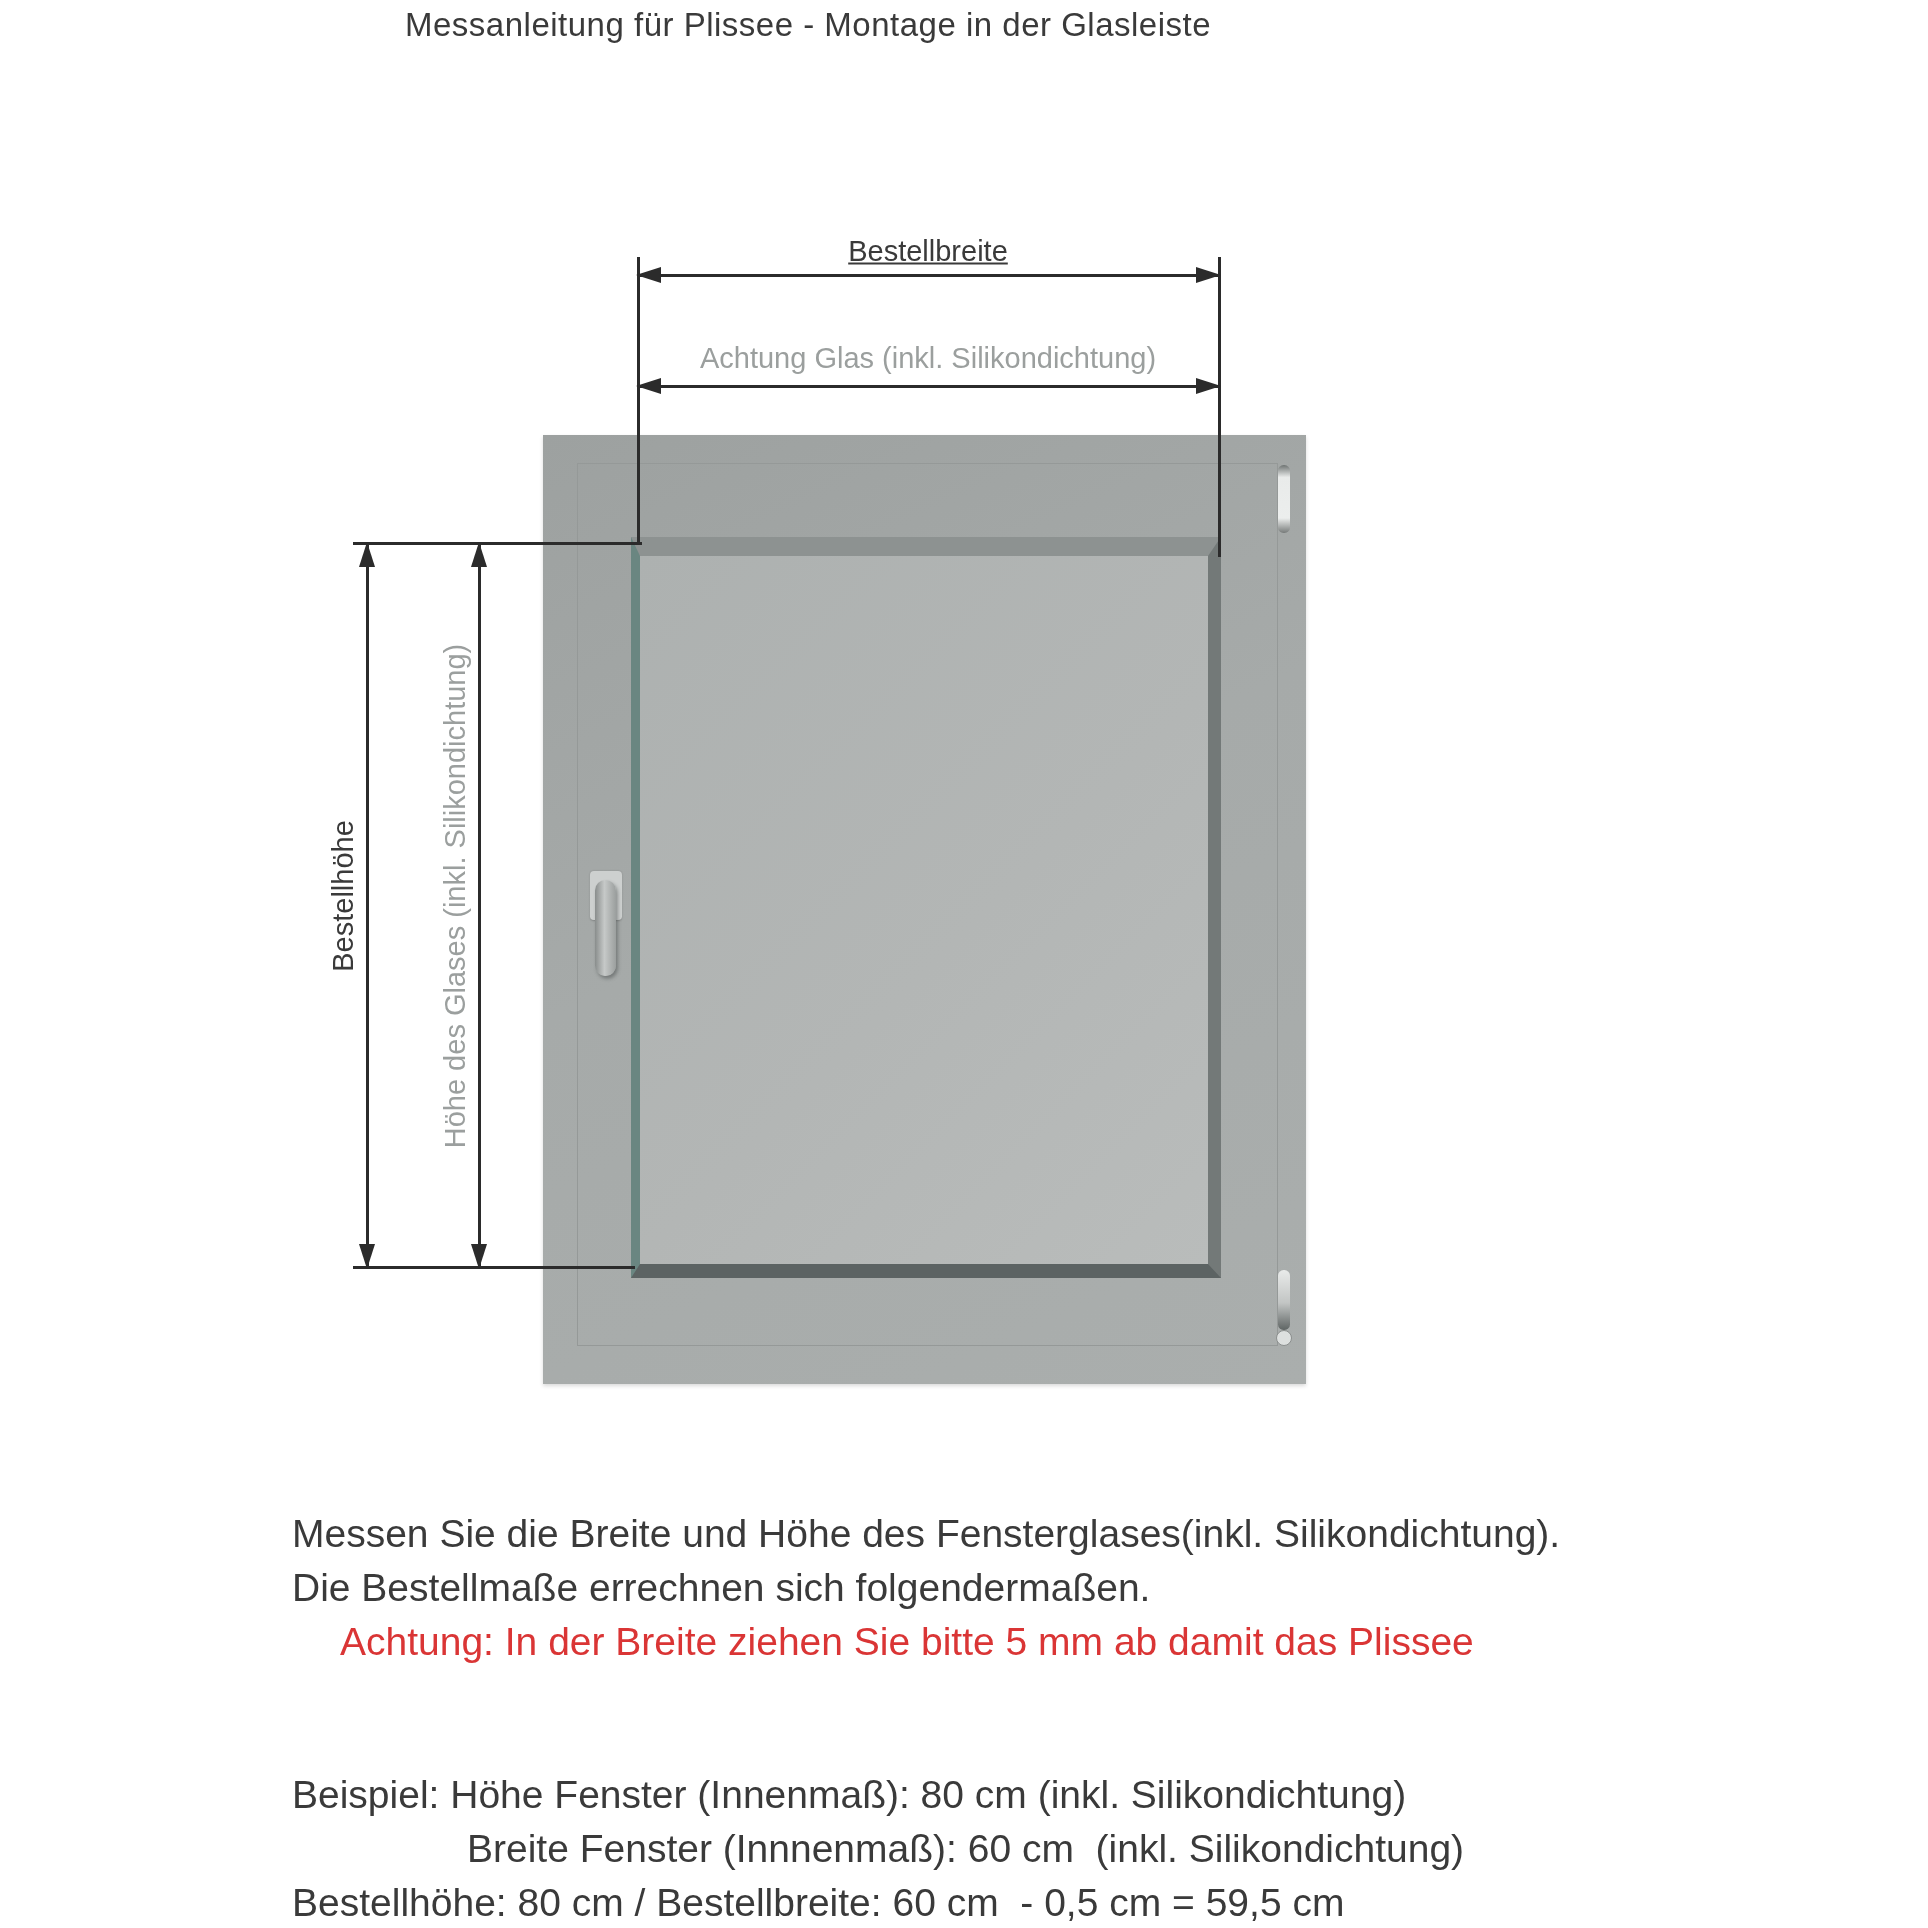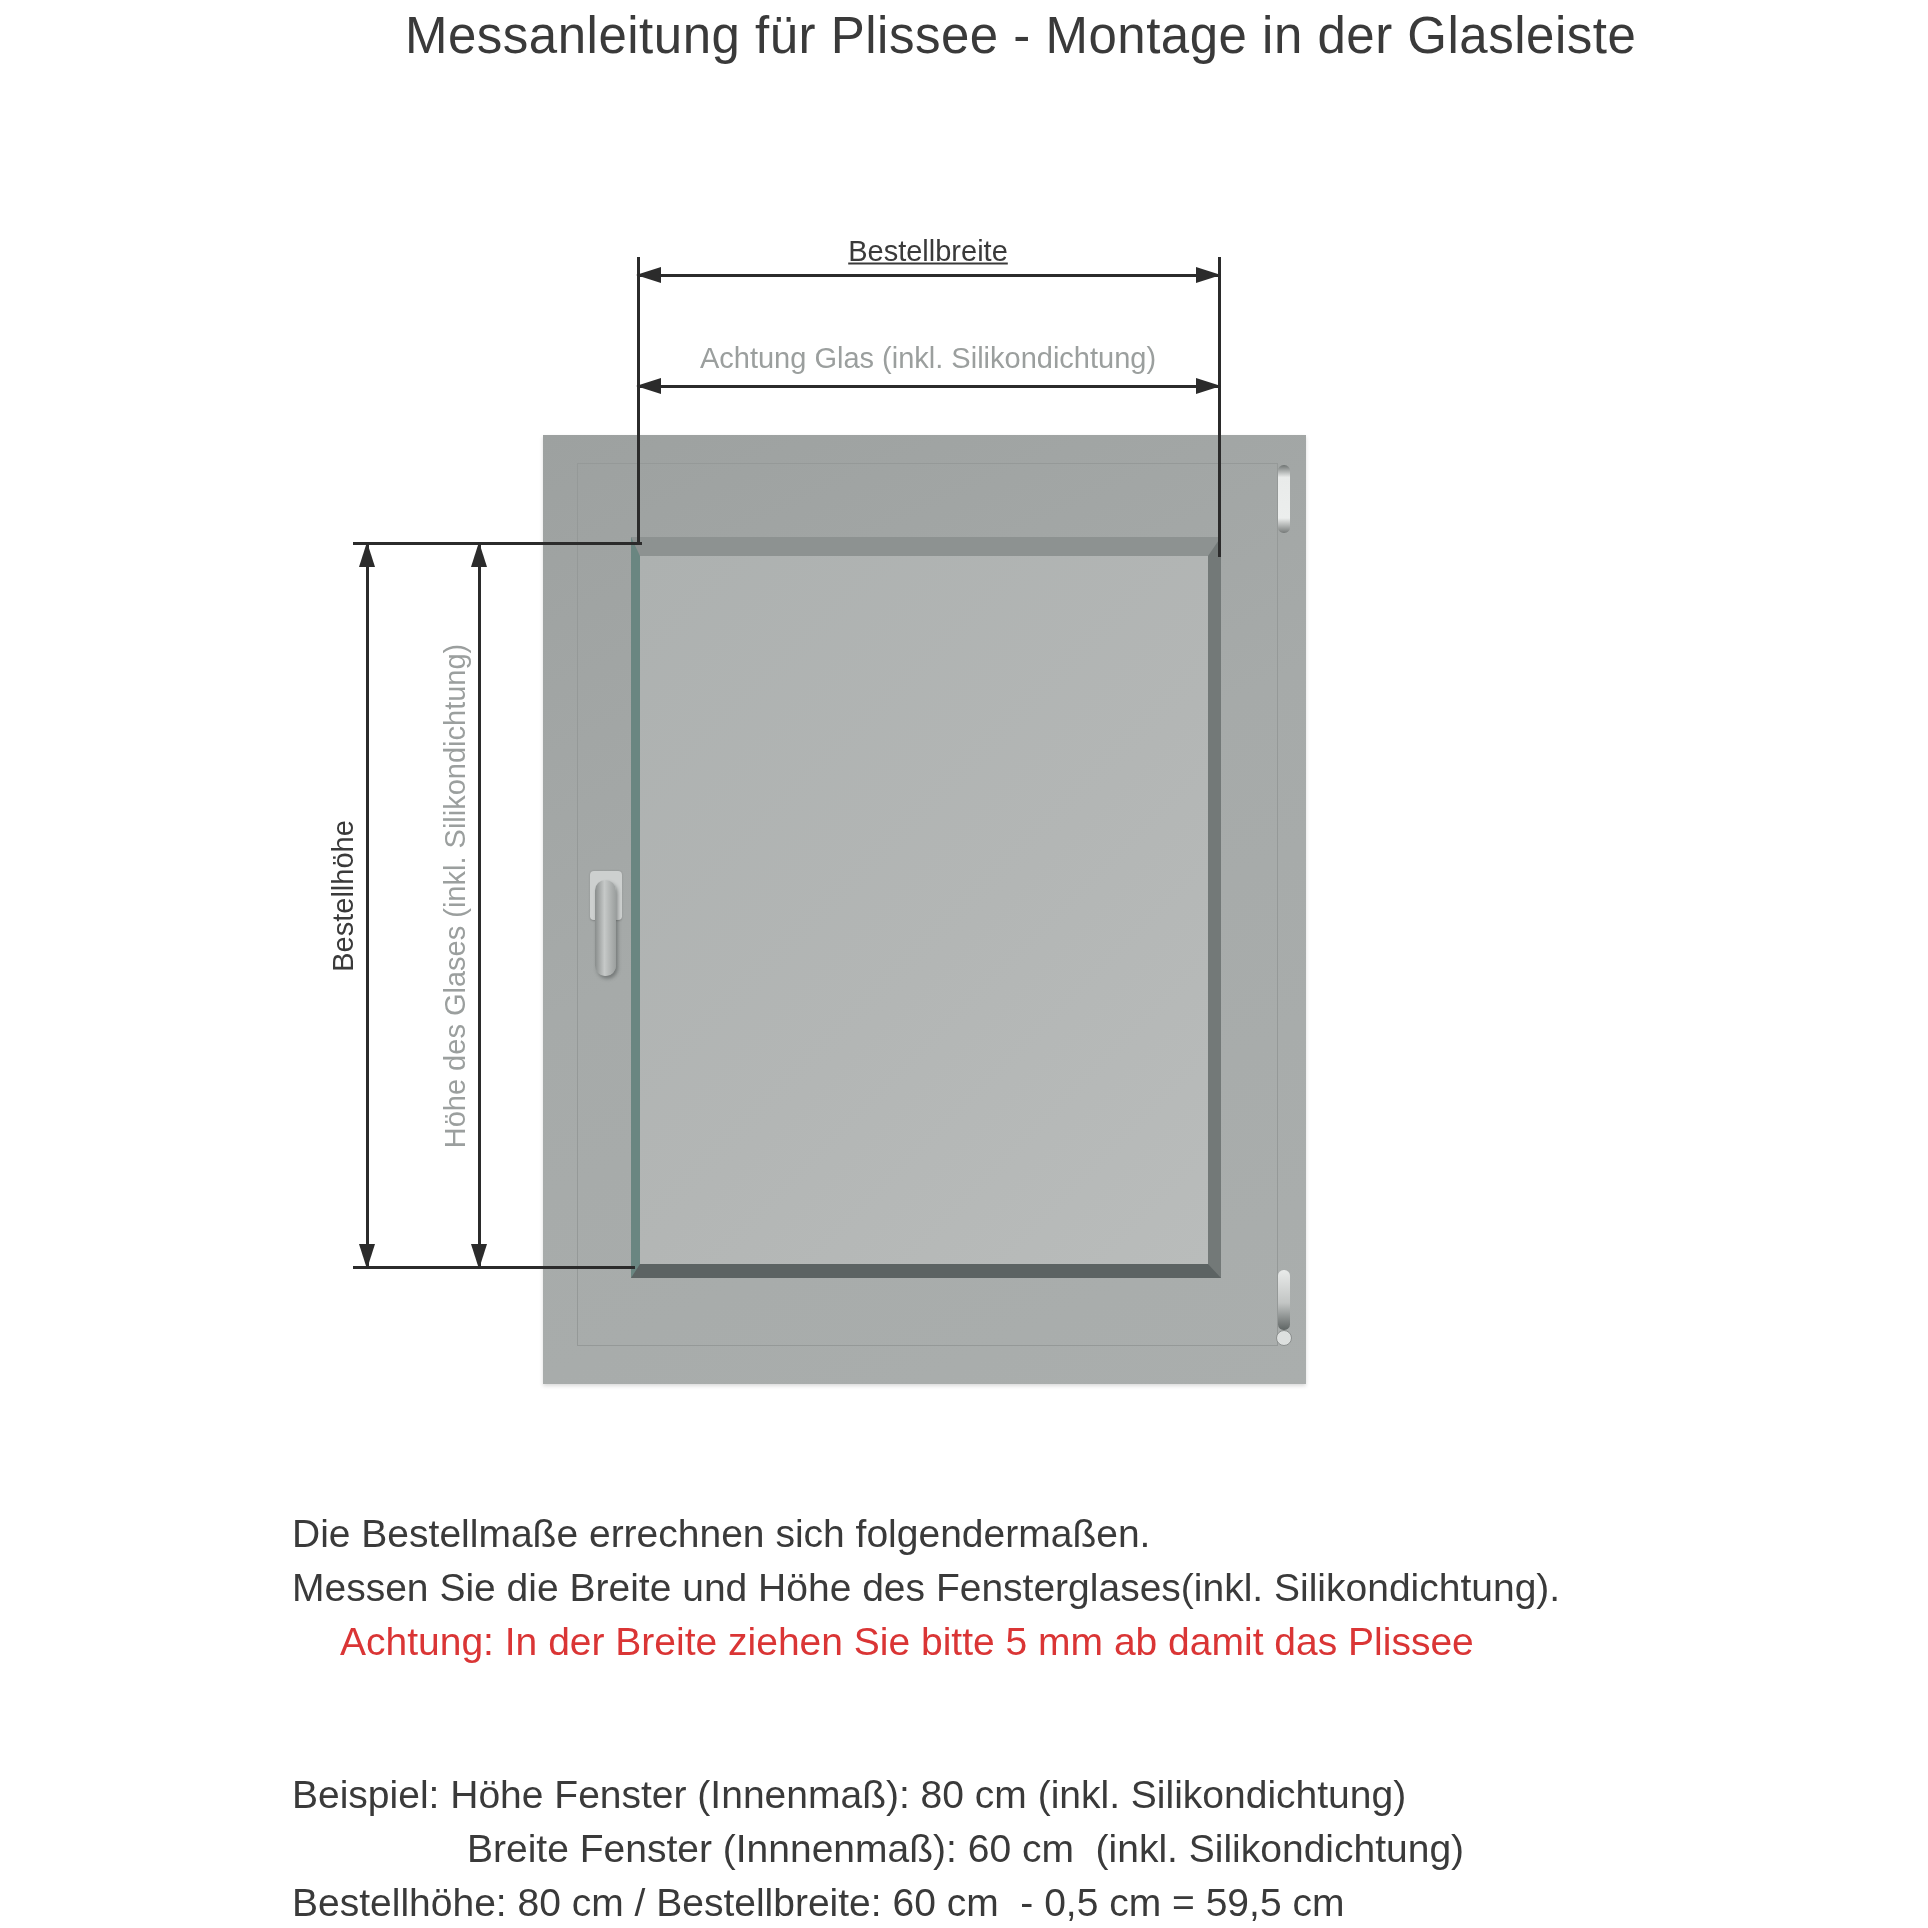--- a/index.html
+++ b/index.html
@@ -1,21 +1,21 @@
 <!DOCTYPE html>
 <html style="--c-text_dark: #3a3a3a; --c-text_gray: #9b9f9e; --c-warning_red: #da3535; --c-frame_gray: #a6aaa9; --c-glass_gray: #b3b6b5; --c-seal_teal: #6a8681; --c-bevel_dark: #5c6363; --c-line_black: #2b2b2b;font-size:15px"><head>
 <meta charset="utf-8">
 <style>
   html,body{margin:0;padding:0;background:#ffffff;}
   #canvas{
     position:relative;width:1928px;height:1928px;background:#ffffff;overflow:hidden;
     font-family:"Liberation Sans", sans-serif;
   }
   .title{
-    position:absolute;left:405px;top:5.6px;font-size:51px;color:var(--c-text_dark);
+    position:absolute;left:405px;top:5.6px;font-size:33px;color:var(--c-text_dark);
     letter-spacing:0.5px;white-space:pre;
   }
   
   .window-frame{
     position:absolute;left:543px;top:435px;width:763px;height:949px;
     background:linear-gradient(155deg,#9da1a0 0%,var(--c-frame_gray) 45%,#aaaead 100%);
     box-shadow:0 1.9px 3.8px rgba(0,0,0,0.15);
   }
   .inner-line{
     position:absolute;left:577px;top:463px;width:701px;height:883px;
@@ -119,22 +119,22 @@
     <i class="ah aT"></i>
     <i class="ah aB"></i>
   </div>
 
   <div class="dlab dark" style="left:928px;top:251px;text-decoration:underline;">Bestellbreite</div>
   <div class="dlab gray" style="left:928px;top:358px;">Achtung Glas (inkl. Silikondichtung)</div>
   <div class="dlab dark rot" style="left:343px;top:896px;">Bestellhöhe</div>
   <div class="dlab gray rot" style="left:455px;top:896px;">Höhe des Glases (inkl. Silikondichtung)</div>
 
   <div class="textblock" style="top:1507px;">
+    <div class="dark">Messen Sie die Breite und Höhe des Fensterglases(inkl. Silikondichtung).</div>
     <div class="dark">Die Bestellmaße errechnen sich folgendermaßen.</div>
-    <div class="dark">Messen Sie die Breite und Höhe des Fensterglases(inkl. Silikondichtung).</div>
     <div class="red">Achtung: In der Breite ziehen Sie bitte 5 mm ab damit das Plissee</div>
   </div>
 
   <div class="textblock" style="top:1768px;">
     <div class="dark">Beispiel: Höhe Fenster (Innenmaß): 80 cm (inkl. Silikondichtung)</div>
     <div class="dark indent">Breite Fenster (Innnenmaß): 60 cm  (inkl. Silikondichtung)</div>
     <div class="dark">Bestellhöhe: 80 cm / Bestellbreite: 60 cm  - 0,5 cm = 59,5 cm</div>
   </div>
 
 </div>

